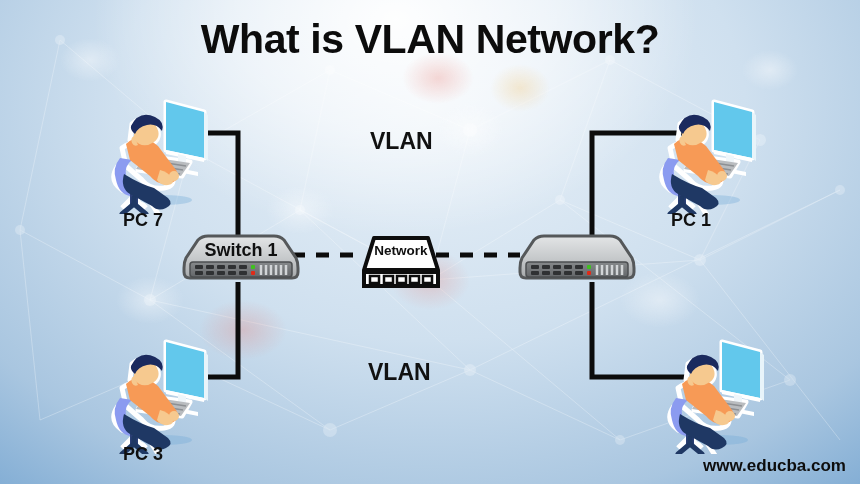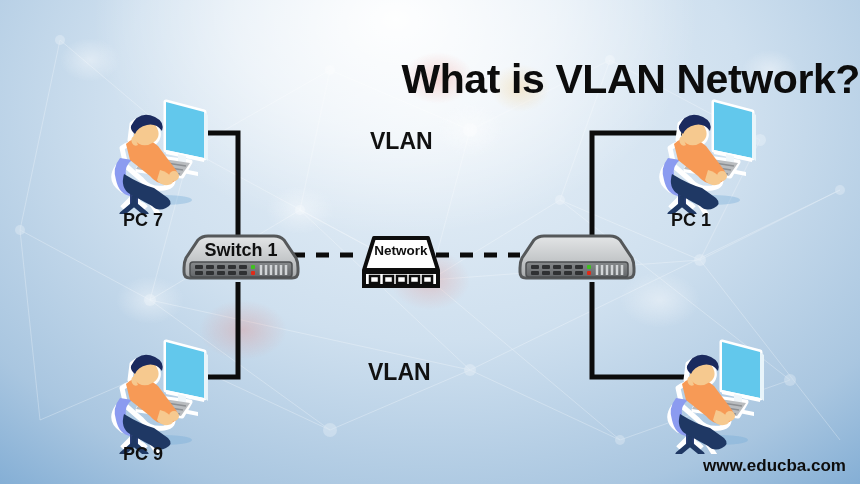--- a/index.html
+++ b/index.html
@@ -32,26 +32,25 @@
     pointer-events: none;
     opacity: 0.55;
   }
 
   
   .title {
     position: absolute;
     left: 0;
     top: 16px;
     width: 860px;
-    text-align: right;
+    text-align: center;
     font-size: 41px;
     font-weight: bold;
     color: #0c0c0c;
     letter-spacing: -0.4px;
-    margin-top: 40px;
   }
 
   
   .watermark {
     position: absolute;
     right: 14px;
     bottom: 8px;
     font-size: 17px;
     font-weight: bold;
     color: #0d0d0d;
@@ -328,21 +327,21 @@
       </g>
       <path d="M20 78 q16 10 30 14 l14 10 q6 6 -2 10 q-8 4 -14 -2 l-22 -12 q-10 -6 -6 -20 Z" fill="#1f3864"></path>
       <path d="M22 48 q14 -14 32 2 l18 24 q6 10 -6 13 q-12 3 -20 -7 l-20 -16 Z" fill="#f79a56"></path>
       <path d="M56 74 q8 2 12 8 q3 6 -4 7 q-7 1 -11 -5 Z" fill="#f6c98f"></path>
       <circle cx="70" cy="80" r="5" fill="#f6c98f"></circle>
       <path d="M30 30 q12 -12 22 0 q6 10 -2 16 q-12 8 -20 -3 Z" fill="#f6c98f"></path>
       <path d="M27 30 q8 -16 24 -9 q10 5 7 14 q-6 -8 -15 -6 q-9 2 -12 9 q-5 -4 -4 -8 Z" fill="#1b2a5e"></path>
       <path d="M30 40 q-4 2 -2 7 q2 4 6 2" fill="#f6c98f"></path>
     </svg>
   </div>
-  <div class="pc-label" style="left:98px; top:444px;">PC 9</div>
+  <div class="pc-label" style="left:98px; top:444px;">PC 3</div>
 
   <div class="workstation" style="left:660px; top:336px;">
     <svg width="108" height="118" viewBox="0 0 108 118">
       <g stroke="#ffffff" stroke-width="5" stroke-linejoin="round" fill="none">
         <path d="M62 6 L100 16 L100 62 L62 54 Z"></path>
         <path d="M40 60 L86 66 L78 80 L34 74 Z"></path>
         <path d="M28 28 q14 -12 24 2 q6 12 -4 18 q-14 8 -22 -4 Z"></path>
         <path d="M18 52 q16 -12 34 4 l16 24 q4 10 -8 12 q-14 2 -22 -8 l-16 -14 Z"></path>
         <path d="M14 70 q-10 14 4 24 l26 8 l14 22"></path>
         <path d="M30 100 l-12 12 M30 100 l12 12 M30 100 v-10"></path>

